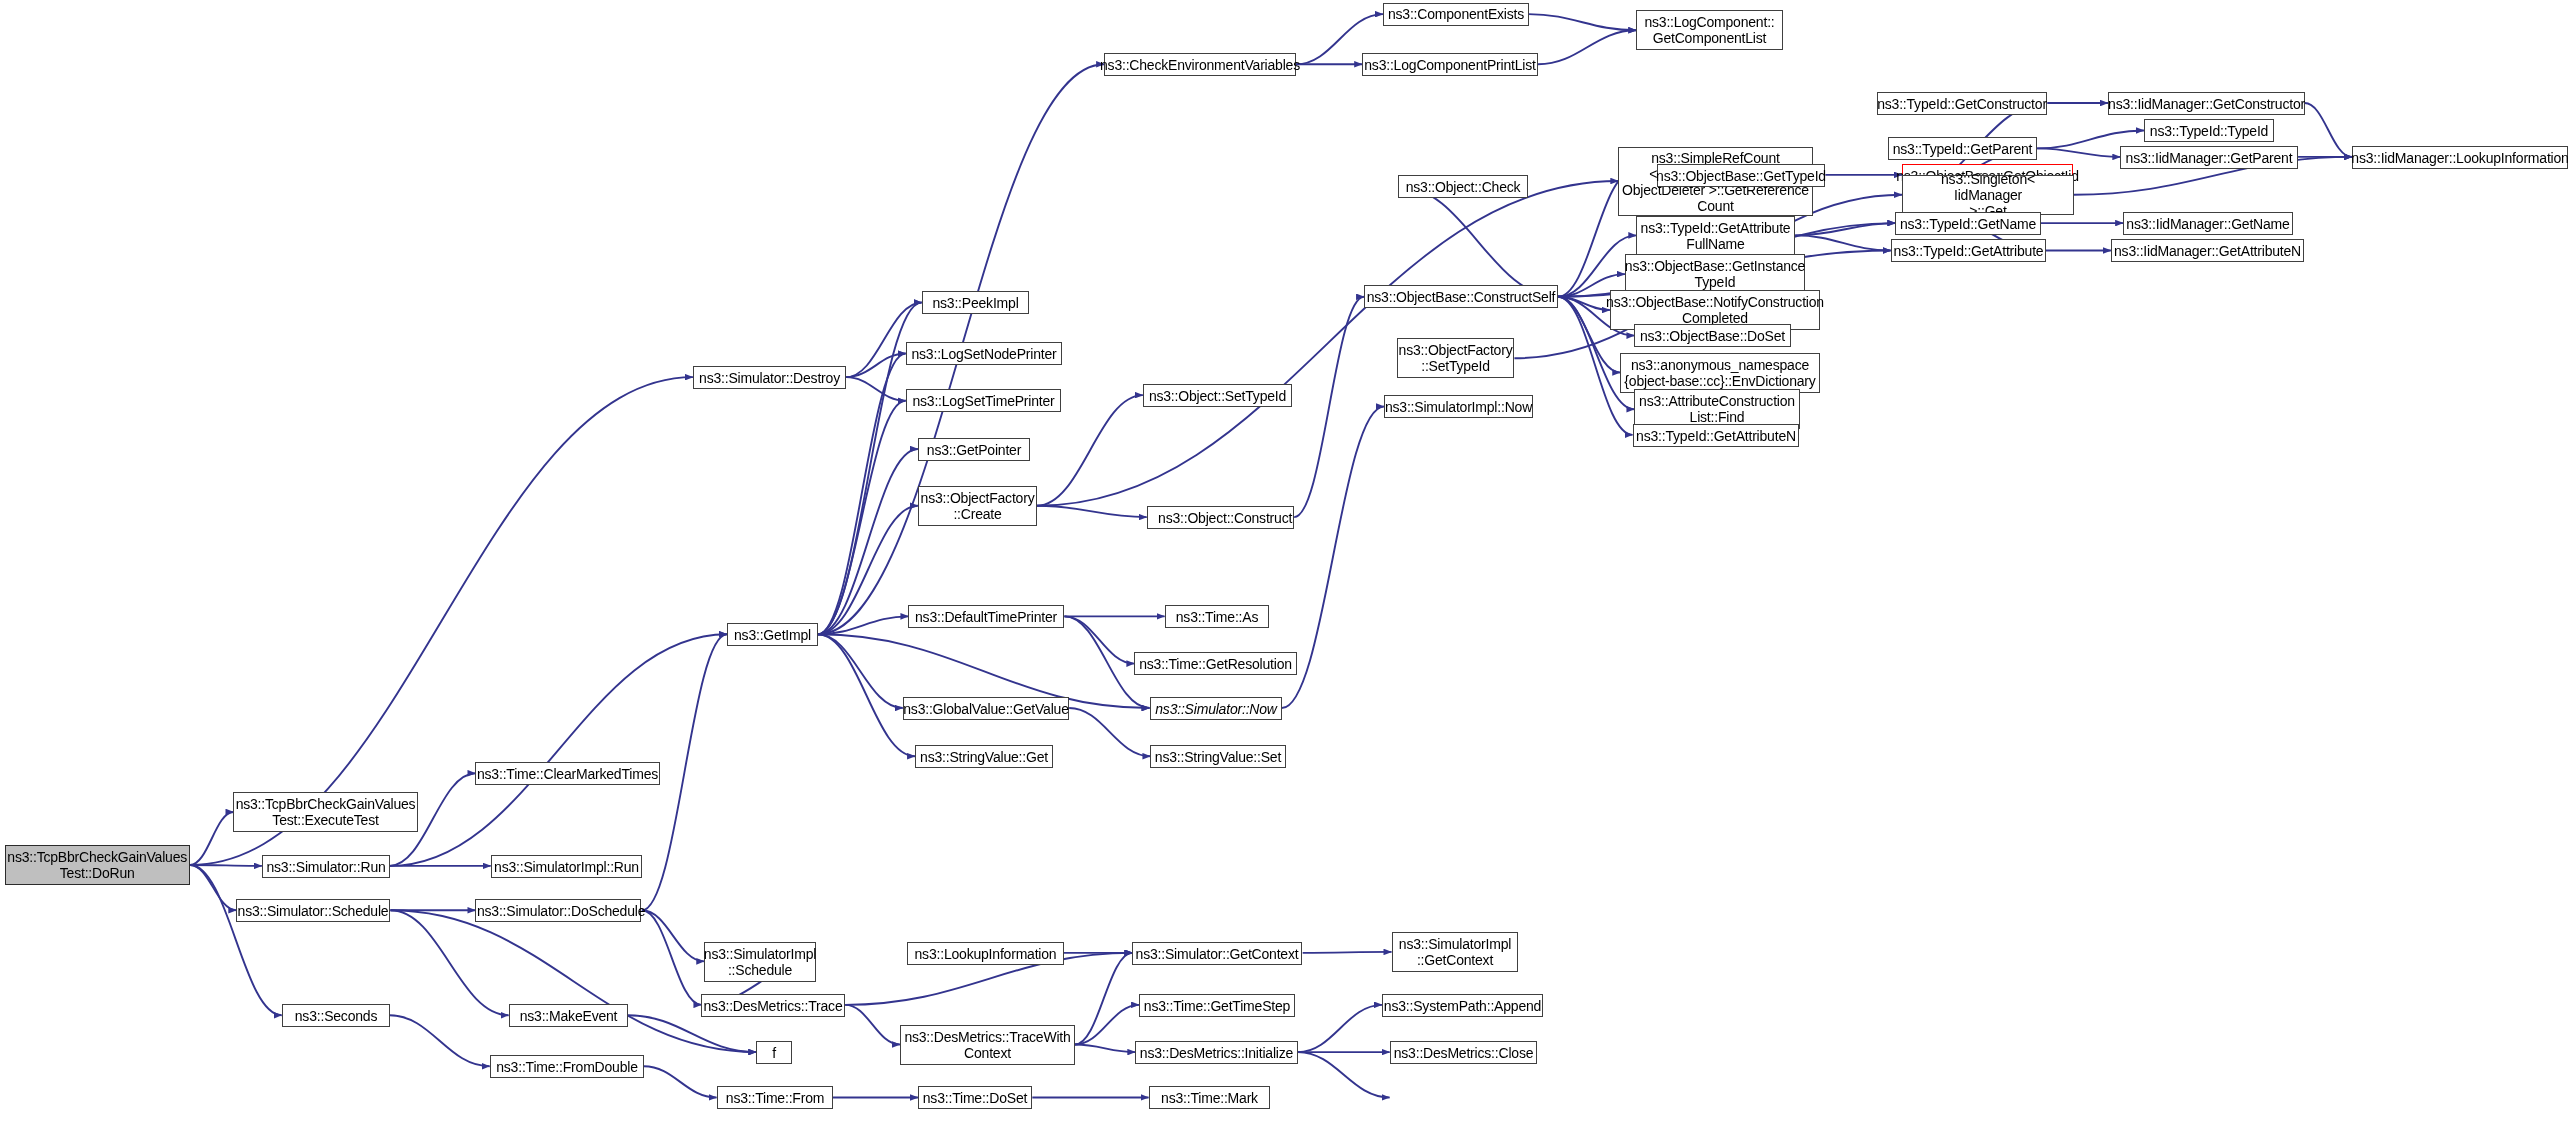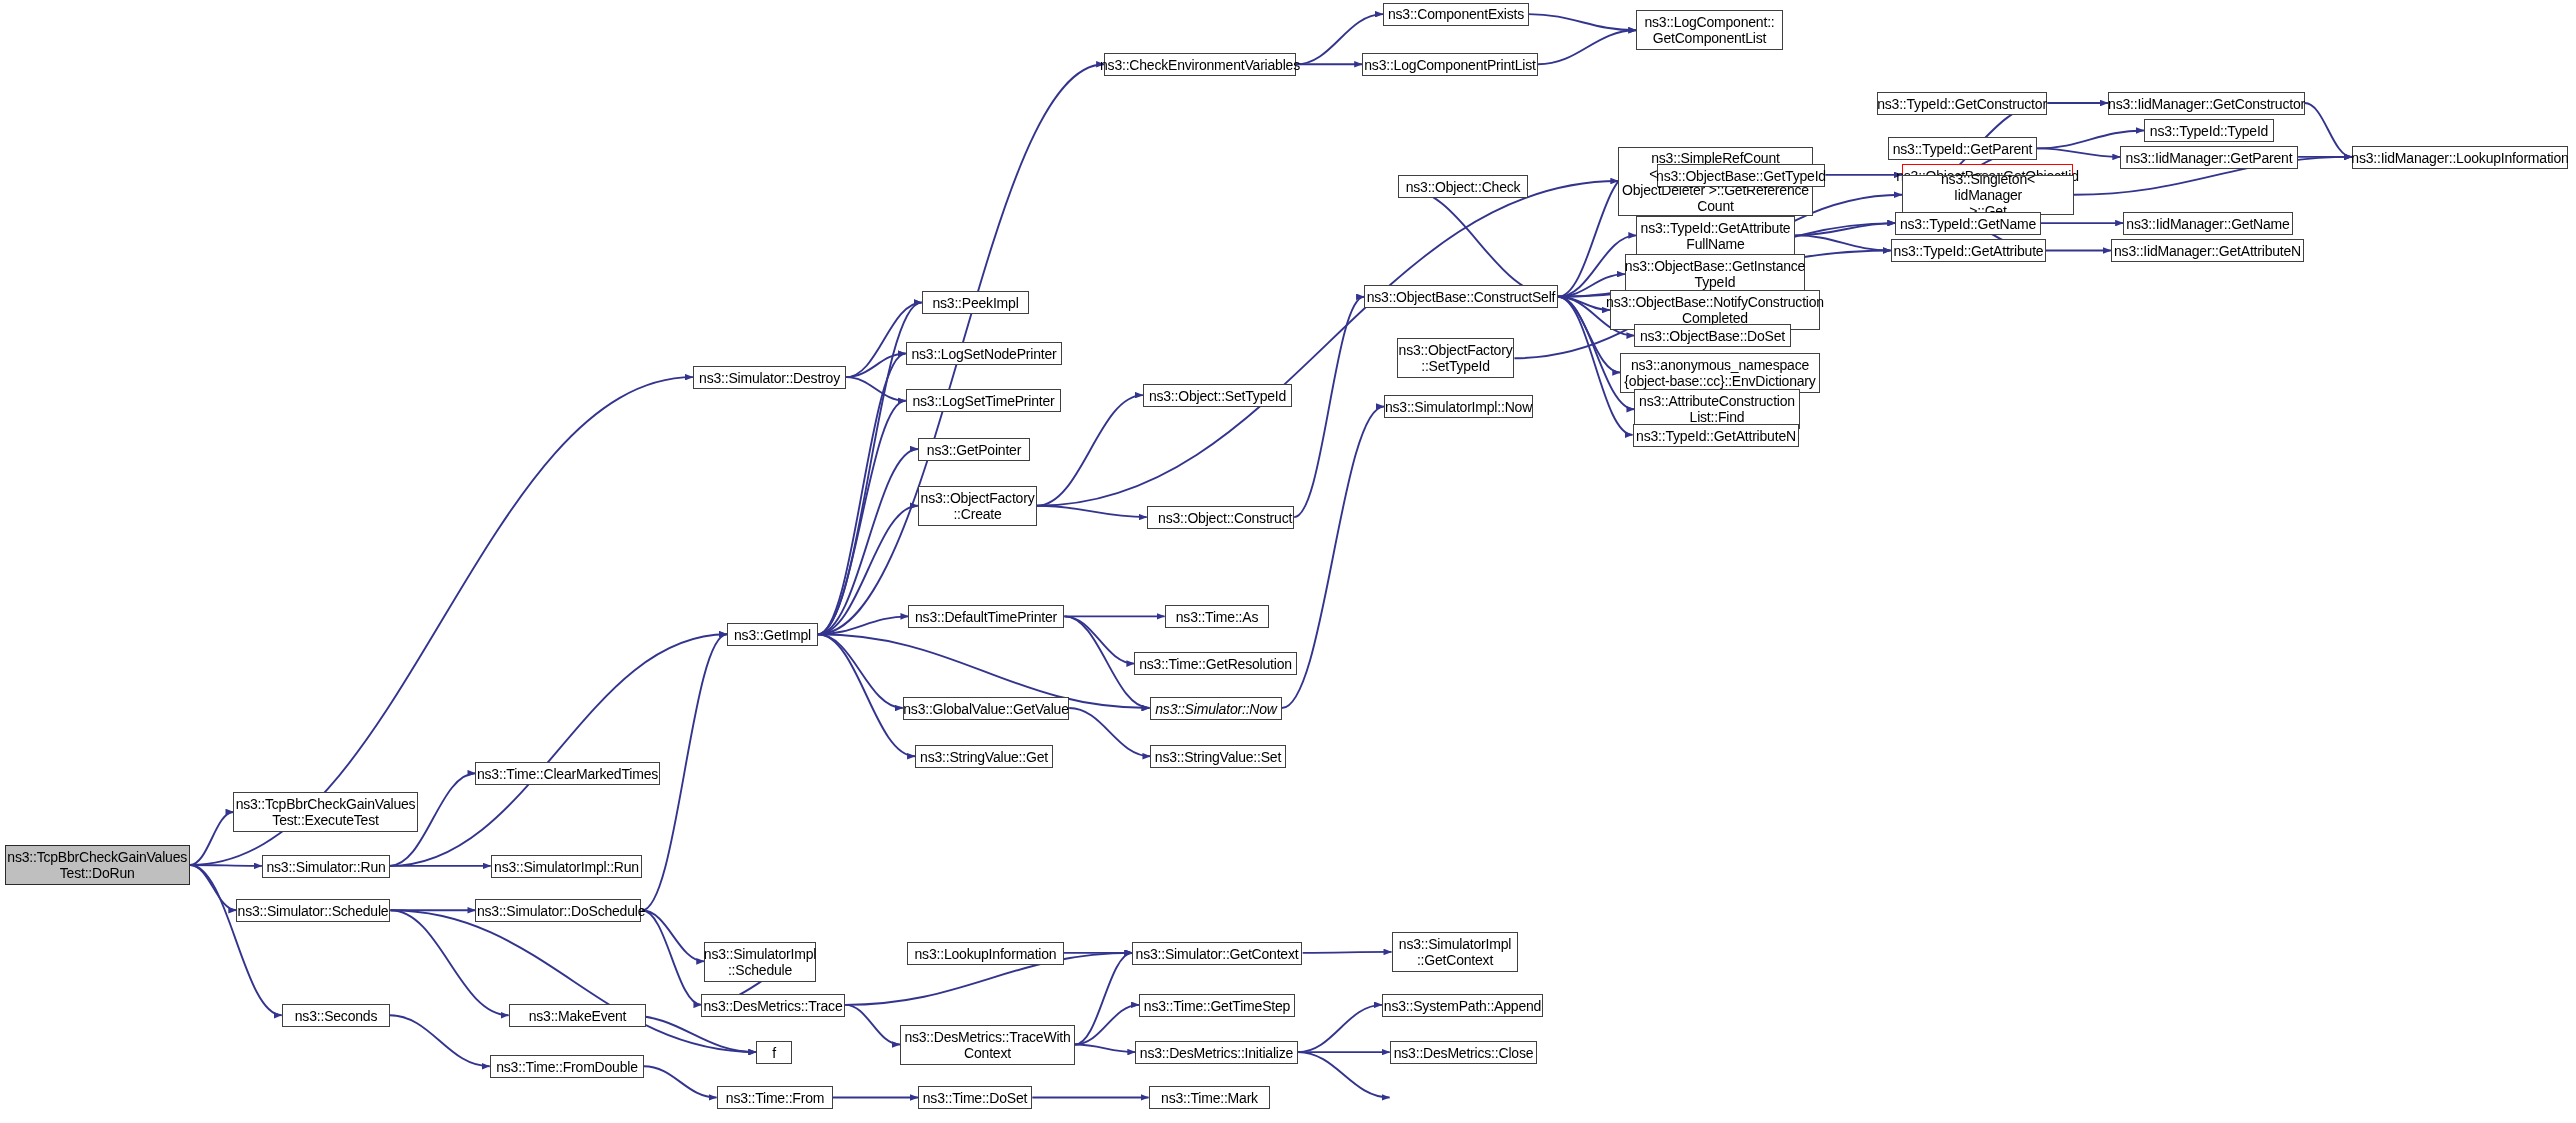--- a/index.html
+++ b/index.html
@@ -132,21 +132,21 @@
       <div class="node root" style="left: 4.7px; top: 845px; width: 185px; height: 40px;">ns3::TcpBbrCheckGainValues
 Test::DoRun</div>
       <div class="node" style="left: 233px; top: 792px; width: 185px; height: 40px;">ns3::TcpBbrCheckGainValues
 Test::ExecuteTest</div>
       <div class="node" style="left: 262px; top: 855px; width: 128px; height: 23px; text-align: right;">ns3::Simulator::Run</div>
       <div class="node" style="left: 236px; top: 899px; width: 154px; height: 23px;">ns3::Simulator::Schedule</div>
       <div class="node" style="left: 282px; top: 1004px; width: 108px; height: 23px;">ns3::Seconds</div>
       <div class="node" style="left: 475px; top: 762px; width: 185px; height: 23px;">ns3::Time::ClearMarkedTimes</div>
       <div class="node" style="left: 491px; top: 855px; width: 151px; height: 23px;">ns3::SimulatorImpl::Run</div>
       <div class="node" style="left: 475px; top: 899px; width: 166px; height: 23px; padding-left: 9px;">ns3::Simulator::DoSchedule</div>
-      <div class="node" style="left: 509px; top: 1004px; width: 137px; height: 23px;">ns3::MakeEvent</div>
+      <div class="node" style="left: 509px; top: 1004px; width: 119px; height: 23px;">ns3::MakeEvent</div>
       <div class="node" style="left: 490px; top: 1055px; width: 154px; height: 23px;">ns3::Time::FromDouble</div>
       <div class="node" style="left: 704px; top: 942px; width: 112px; height: 40px;">ns3::SimulatorImpl
 ::Schedule</div>
       <div class="node" style="left: 701px; top: 994px; width: 144px; height: 23px;">ns3::DesMetrics::Trace</div>
       <div class="node" style="left: 756px; top: 1041px; width: 36px; height: 23px;">f</div>
       <div class="node" style="left: 717px; top: 1086px; width: 116px; height: 23px;">ns3::Time::From</div>
       <div class="node" style="left: 907px; top: 942px; width: 157px; height: 23px;">ns3::LookupInformation</div>
       <div class="node" style="left: 900px; top: 1025px; width: 175px; height: 40px;">ns3::DesMetrics::TraceWith
 Context</div>
       <div class="node" style="left: 918px; top: 1086px; width: 114px; height: 23px;">ns3::Time::DoSet</div>

